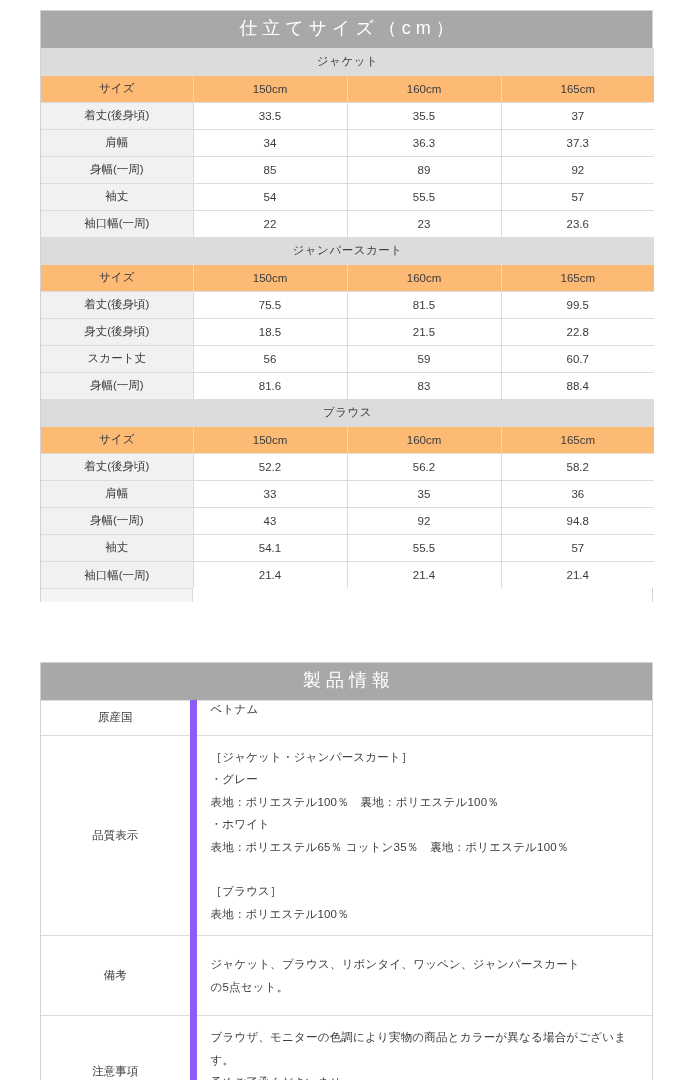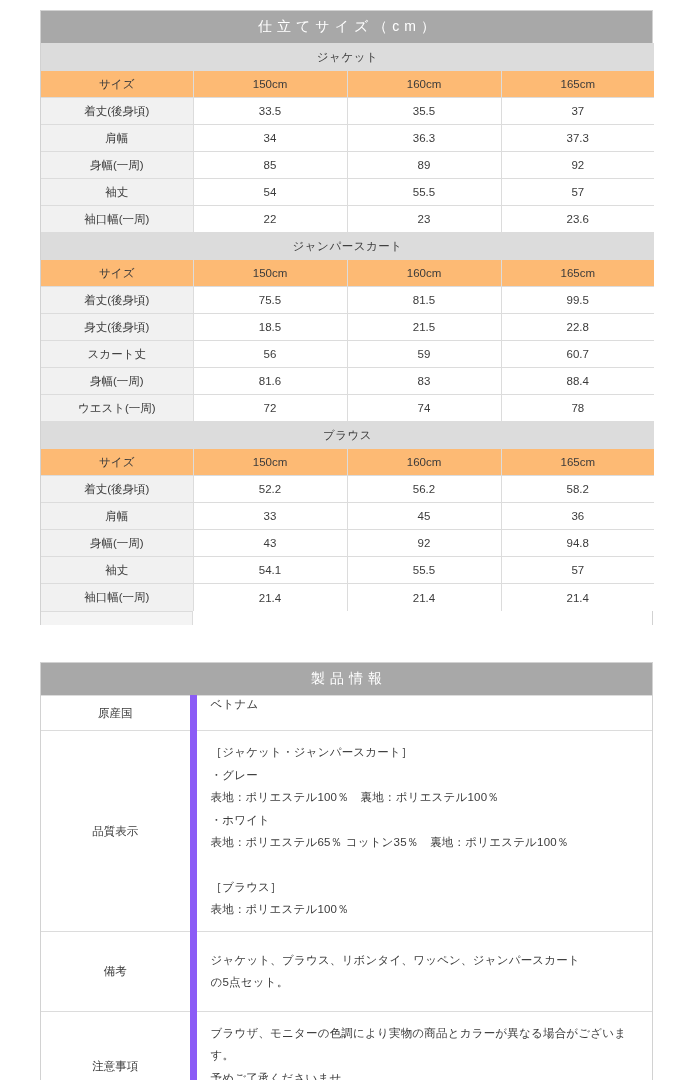--- a/index.html
+++ b/index.html
@@ -30,21 +30,21 @@
     border: 1px solid #d2d2d2;
     border-bottom: none;
     box-sizing: border-box;
     background: #ffffff;
   }
 
   .block-title {
     background: #a8a8a8;
     color: #ffffff;
     text-align: center;
-    font-size: 14px;
+    font-size: 18px;
     letter-spacing: 5px;
     padding: 8px 0 9px 0;
     font-weight: normal;
     text-indent: 5px;
     line-height: 1.1;
   }
 
   table.sz {
     width: 100%;
     border-collapse: collapse;
@@ -209,45 +209,39 @@
             <td class="val-cell">56</td>
             <td class="val-cell">59</td>
             <td class="val-cell">60.7</td>
           </tr>
           <tr>
             <td class="row-label">身幅(一周)</td>
             <td class="val-cell">81.6</td>
             <td class="val-cell">83</td>
             <td class="val-cell">88.4</td>
           </tr>
-          <tr>
-            <td class="row-label">ウエスト(一周)</td>
-            <td class="val-cell">72</td>
-            <td class="val-cell">74</td>
-            <td class="val-cell">78</td>
-          </tr>
           <tr class="garment-head">
             <td colspan="4">ブラウス</td>
           </tr>
           <tr class="hdr-row">
             <th class="row-label">サイズ</th>
             <th>150cm</th>
             <th>160cm</th>
             <th>165cm</th>
           </tr>
           <tr>
             <td class="row-label">着丈(後身頃)</td>
             <td class="val-cell">52.2</td>
             <td class="val-cell">56.2</td>
             <td class="val-cell">58.2</td>
           </tr>
           <tr>
             <td class="row-label">肩幅</td>
             <td class="val-cell">33</td>
-            <td class="val-cell">45</td>
+            <td class="val-cell">35</td>
             <td class="val-cell">36</td>
           </tr>
           <tr>
             <td class="row-label">身幅(一周)</td>
             <td class="val-cell">43</td>
             <td class="val-cell">92</td>
             <td class="val-cell">94.8</td>
           </tr>
           <tr>
             <td class="row-label">袖丈</td>

